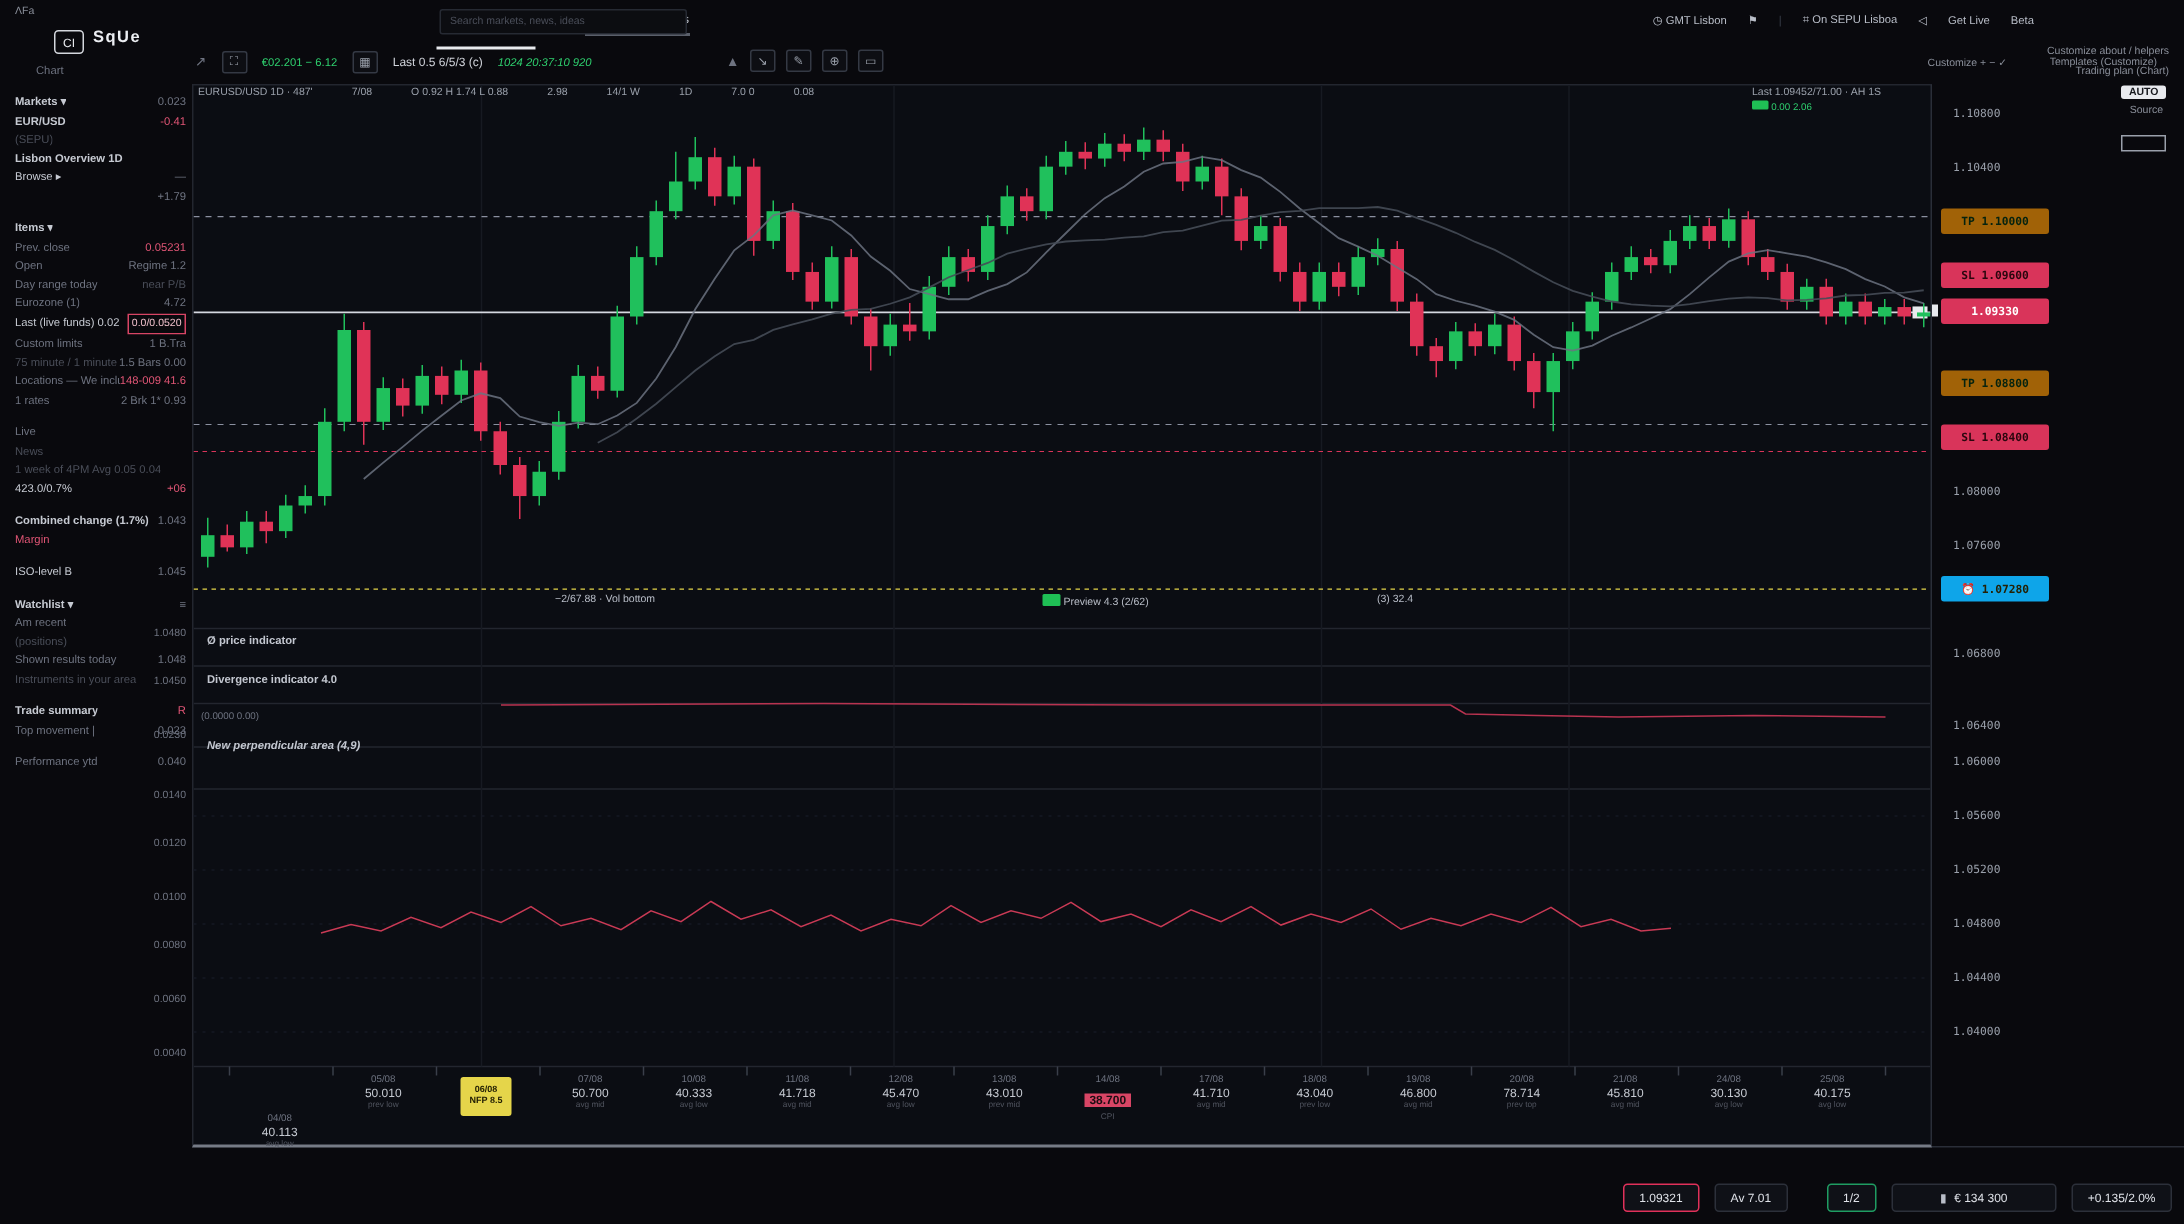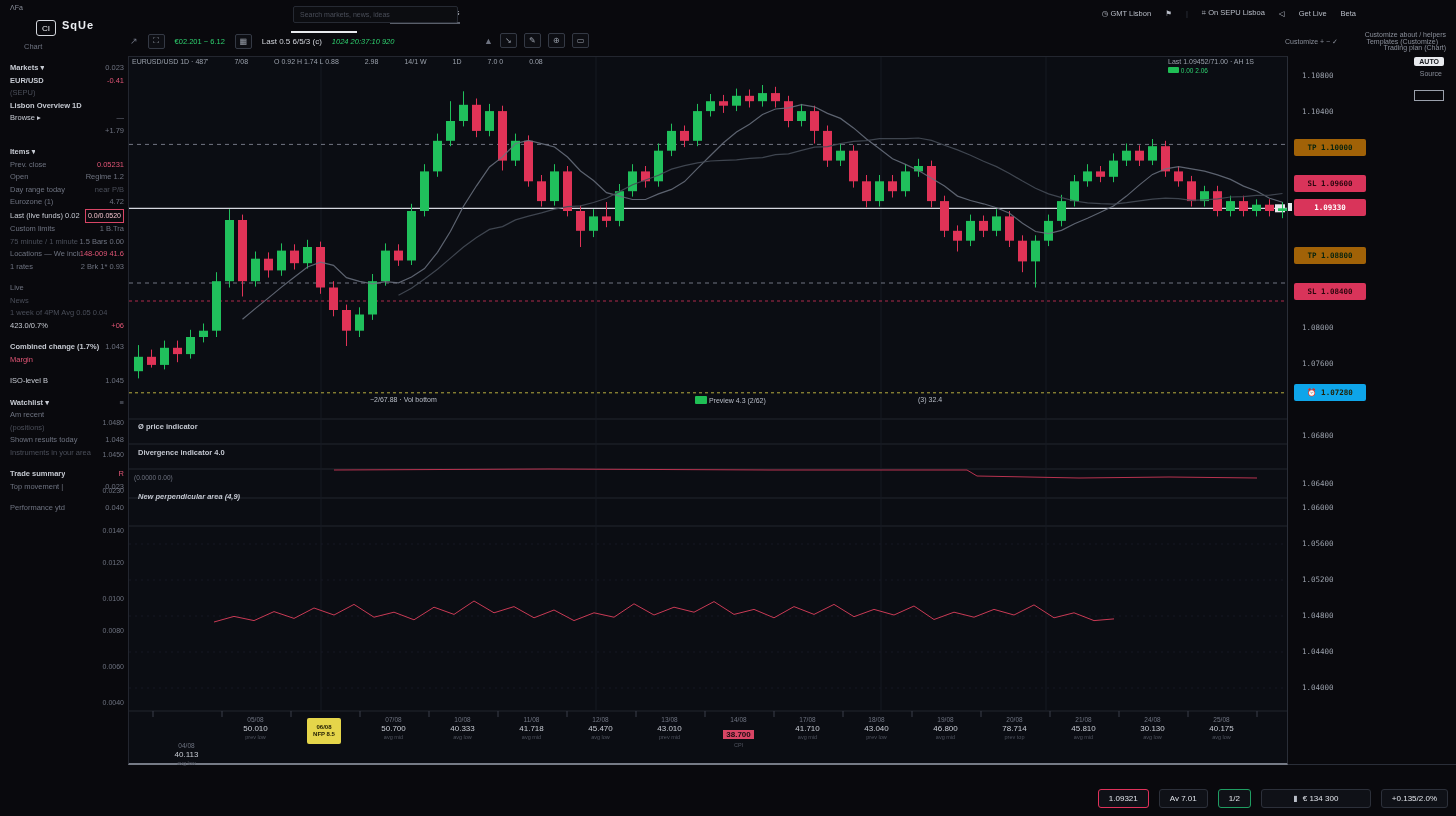--- a/index.html
+++ b/index.html
@@ -70,21 +70,21 @@
   #auto-badge { right:12px; top:1px; background:#e8eaee; color:#15171c; font-size:7px; font-weight:bold;
                 padding:1px 5px; border-radius:2px; }
   #source-label { right:14px; top:14px; font-size:7px; color:#8a8f9a; }
   #empty-box { right:12px; top:34px; width:30px; height:11px; border:1px solid #9aa0ab; }
   .axl { position:absolute; font-size:7px; color:#6e7380; width:30px; text-align:right; }
   
   #footer { position:absolute; right:8px; bottom:8px; display:flex; gap:10px; align-items:center; }
   .fbtn { height:19px; border:1px solid #2c303a; background:#0f1117; border-radius:3px; color:#dfe2e8;
           font-size:8px; display:flex; align-items:center; justify-content:center; gap:5px; padding:0 10px; }
   .fbtn.sell { border-color:#e0315a; }
-  .fbtn.buy { border-color:#1f9d62; }
+  .fbtn.buy { border-color:#1f9d62;margin-left:16px; }
   .fbtn .ic { font-size:8px; color:#b9bec8; }
 </style>
 </head>
 <body>
 
 <div id="app">
 
   <div class="abs" id="mini-logo">ΛFa</div>
   <div class="abs" id="brand-badge">CI</div>
   <div class="abs" id="brand-name">SqUe</div>

